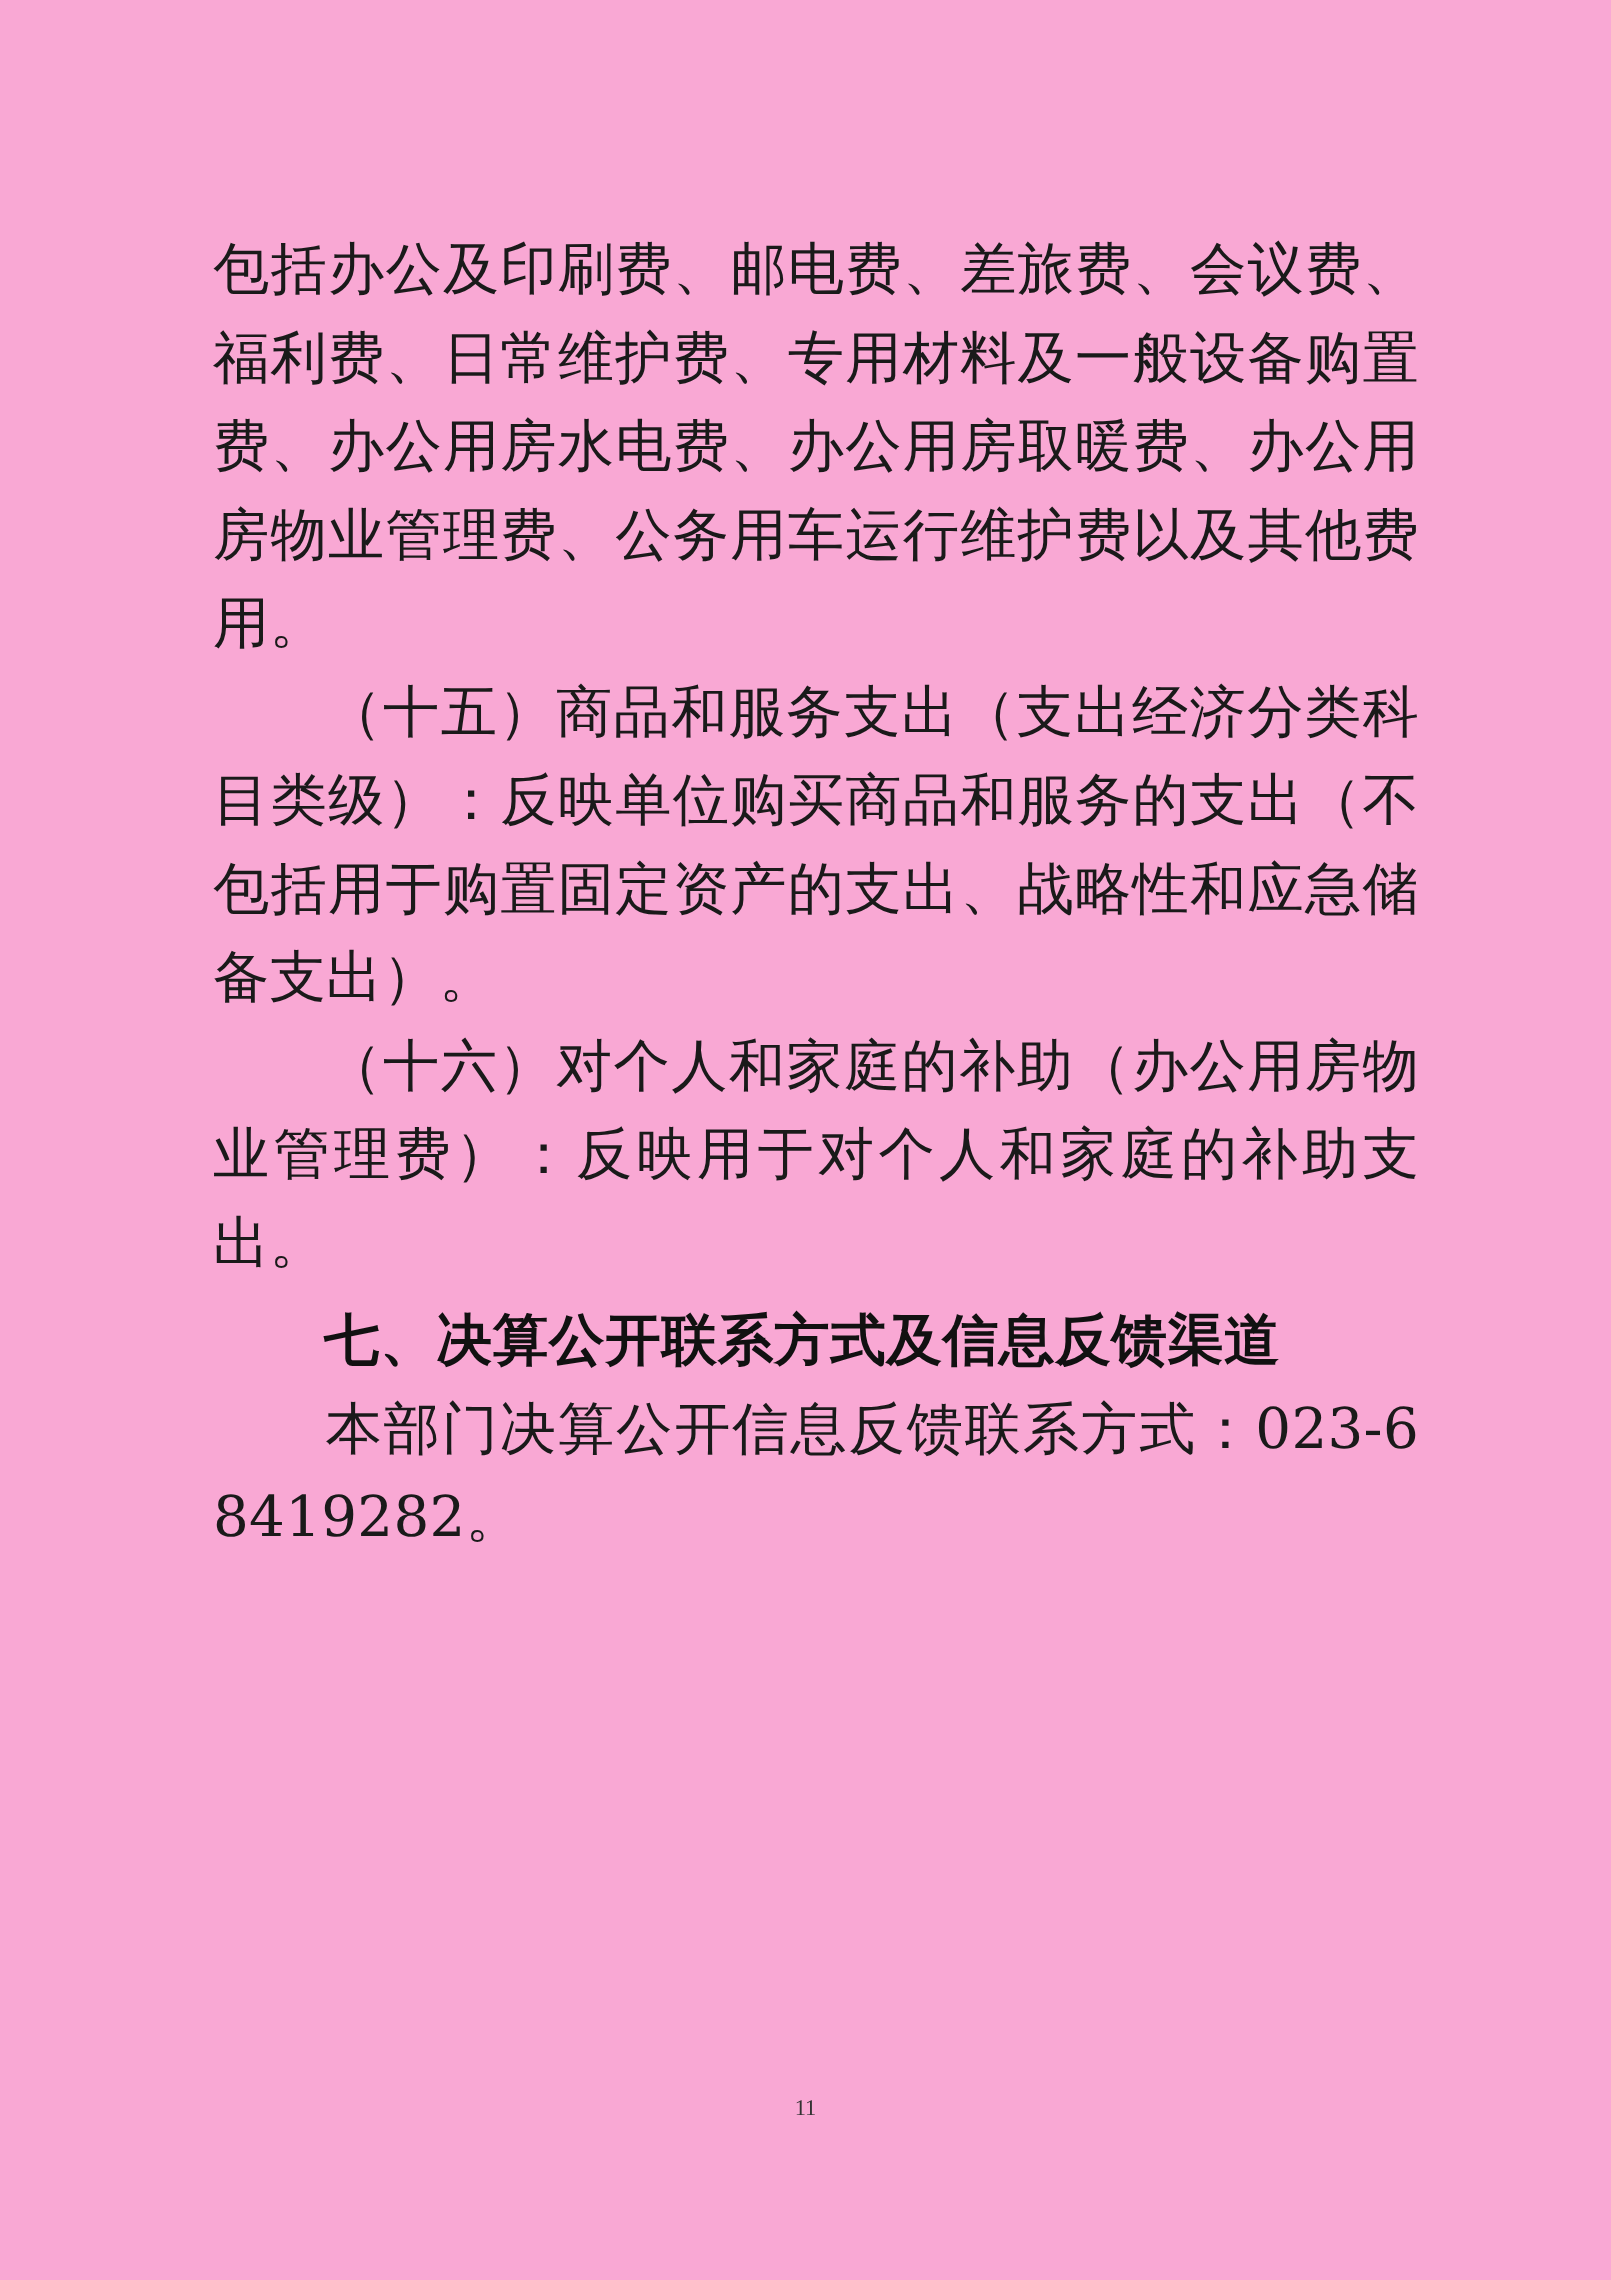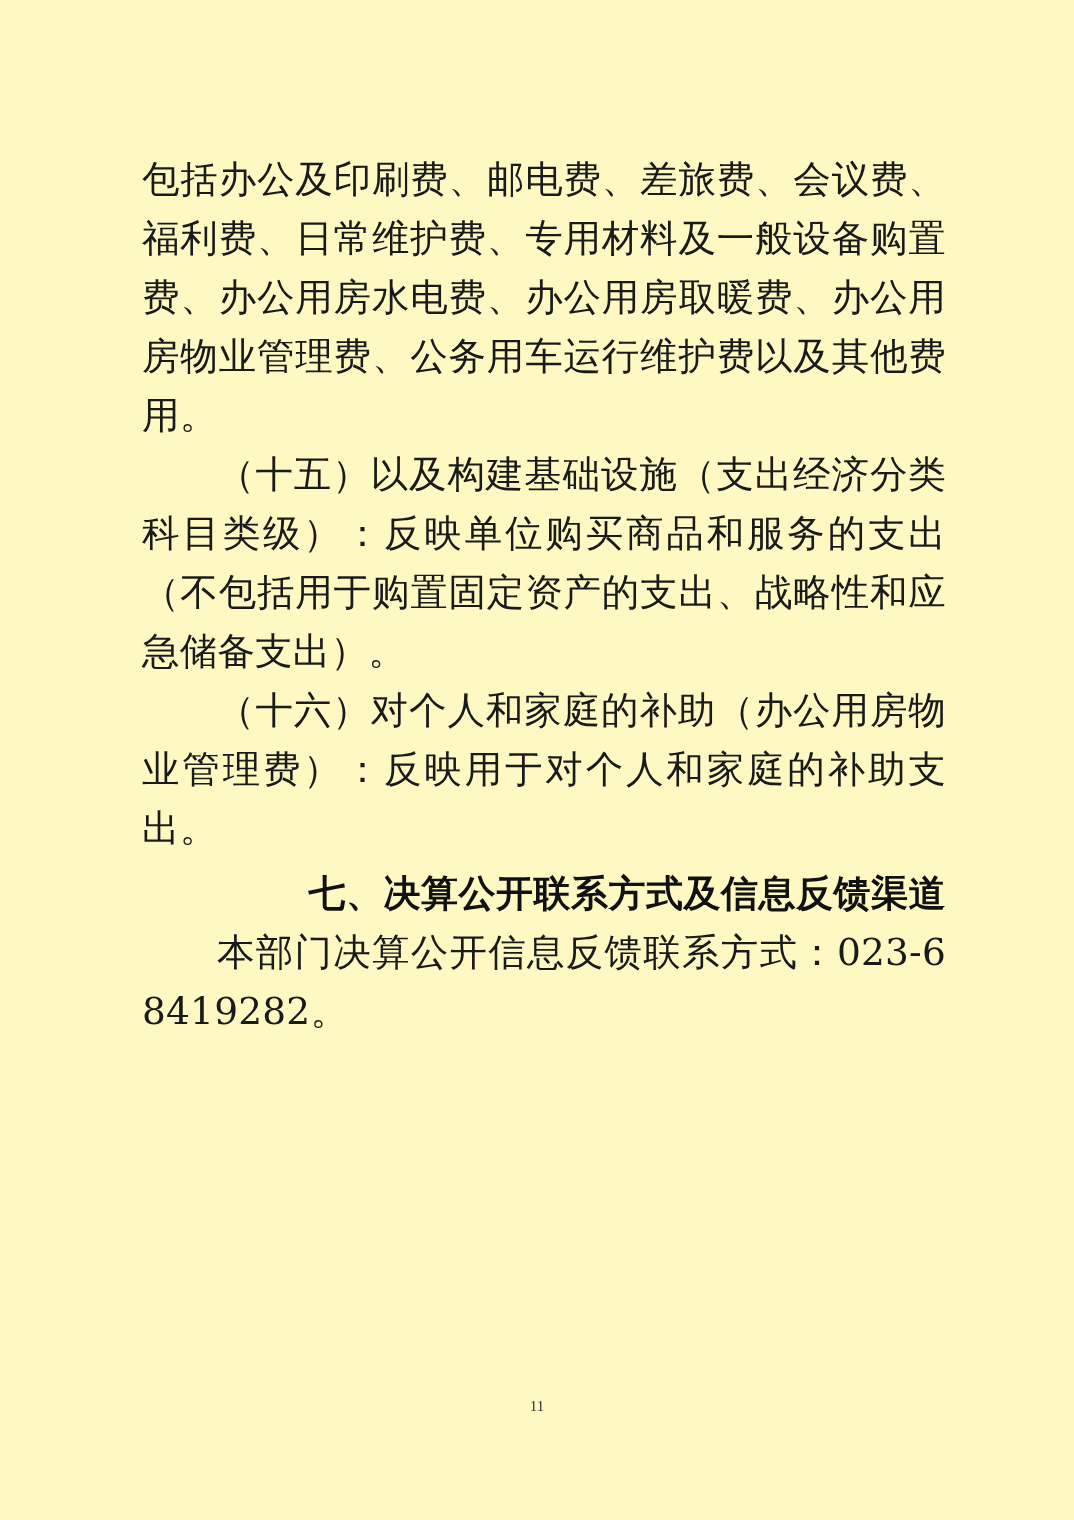--- a/index.html
+++ b/index.html
@@ -5,21 +5,21 @@
   html, body {
     margin: 0;
     padding: 0;
     background: #ffffff;
   }
 
   .page {
     position: relative;
     width: 1074px;
     height: 1520px;
-    background: #fef9c3;
+    background: #f9a8d4;
     margin: 0 auto;
     overflow: hidden;
     box-sizing: border-box;
   }
 
   .content {
     position: absolute;
     left: 142px;
     top: 150px;
     width: 804px;
@@ -51,21 +51,21 @@
   
   .section-heading {
     font-family: "Liberation Sans", "DejaVu Sans", sans-serif;
     font-size: 37px;
     line-height: 59px;
     font-weight: bold;
     color: #111111;
     margin: 0;
     text-indent: 74px;
     letter-spacing: 0.5px;
-    text-align: right;
+    text-align: left;
     white-space: nowrap;
   }
 
   .spacer-sm {
     height: 6px;
   }
 
   .page-number {
     position: absolute;
     left: 0;
@@ -80,21 +80,21 @@
 </head>
 <body>
 
 <div class="page">
 
   <div class="content">
 
     <p class="para cont">包括办公及印刷费、邮电费、差旅费、会议费、福利费、日常维护费、专用材料及一般设备购置费、办公用房水电费、办公用房取暖费、办公用房物业管理费、公务用车运行维护费以及其他费用。</p>
 
 
-    <p class="para indent">（十五）以及构建基础设施（支出经济分类科目类级）：反映单位购买商品和服务的支出（不包括用于购置固定资产的支出、战略性和应急储备支出）。</p>
+    <p class="para indent">（十五）商品和服务支出（支出经济分类科目类级）：反映单位购买商品和服务的支出（不包括用于购置固定资产的支出、战略性和应急储备支出）。</p>
 
     <p class="para indent">（十六）对个人和家庭的补助（办公用房物业管理费）：反映用于对个人和家庭的补助支出。</p>
 
 
     <div class="spacer-sm"></div>
 
     <h2 class="section-heading">七、决算公开联系方式及信息反馈渠道</h2>
 
     <p class="para indent">本部门决算公开信息反馈联系方式：023-68419282。</p>
 

